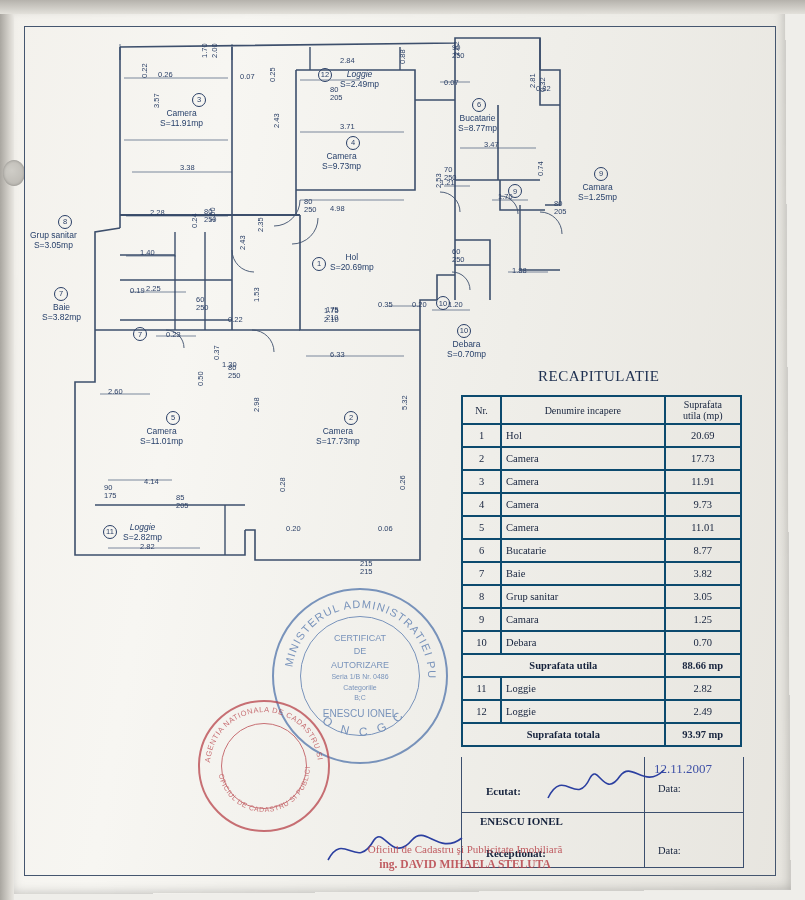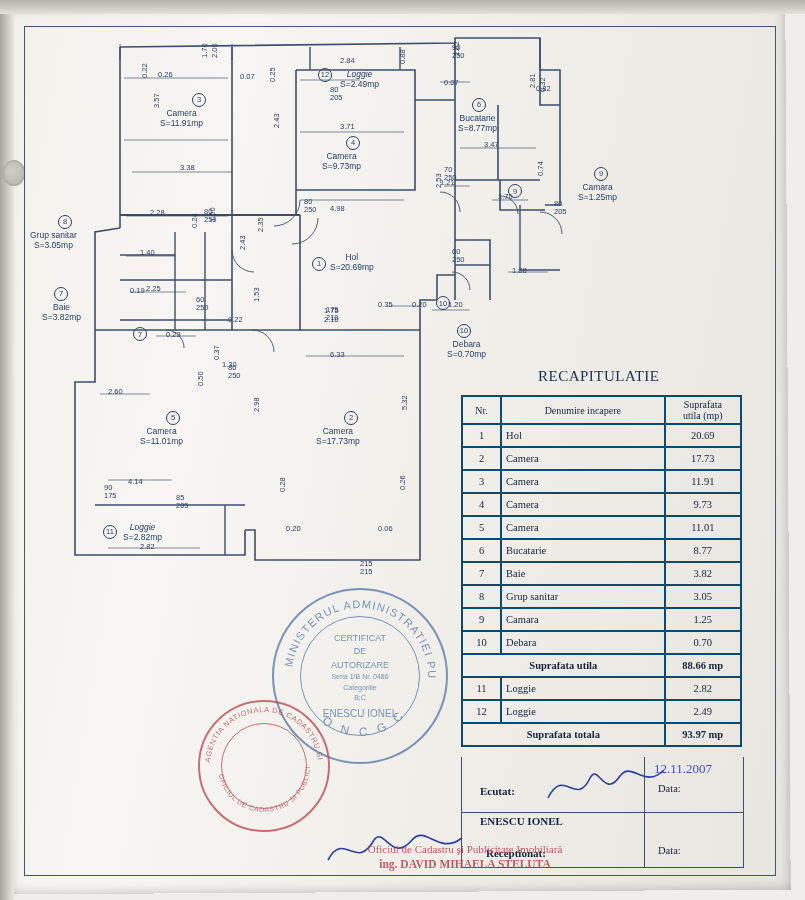--- a/index.html
+++ b/index.html
@@ -289,21 +289,21 @@
     <div class="dim v" style="left:190px;top:228px;"><span>0.24</span></div>
     <div class="dim v" style="left:208px;top:222px;"><span>1.50</span></div>
     <div class="dim" style="left:146px;top:284px;"><span>2.25</span></div>
     <div class="dim" style="left:130px;top:286px;"><span>0.19</span></div>
     <div class="dim" style="left:166px;top:330px;"><span>0.23</span></div>
     <div class="dim" style="left:108px;top:387px;"><span>2.60</span></div>
     <div class="dim v" style="left:196px;top:386px;"><span>0.50</span></div>
     <div class="dim v" style="left:212px;top:360px;"><span>0.37</span></div>
     <div class="dim v" style="left:252px;top:412px;"><span>2.98</span></div>
     <div class="dim" style="left:140px;top:542px;"><span>2.82</span></div>
-    <div class="dim" style="left:128px;top:477px;"><span>4.14</span></div>
+    <div class="dim" style="left:144px;top:477px;"><span>4.14</span></div>
 
     <div class="dim v" style="left:268px;top:82px;"><span>0.25</span></div>
     <div class="dim" style="left:340px;top:122px;"><span>3.71</span></div>
     <div class="dim v" style="left:272px;top:128px;"><span>2.43</span></div>
     <div class="dim" style="left:330px;top:204px;"><span>4.98</span></div>
     <div class="dim v" style="left:256px;top:232px;"><span>2.35</span></div>
     <div class="dim v" style="left:238px;top:250px;"><span>2.43</span></div>
     <div class="dim" style="left:228px;top:315px;"><span>0.22</span></div>
     <div class="dim v" style="left:252px;top:302px;"><span>1.53</span></div>
     <div class="dim" style="left:222px;top:360px;"><span>1.30</span></div>
@@ -425,21 +425,21 @@
         <td class="sup">93.97 mp</td>
       </tr>
     </tbody>
   </table>
 
   <div class="sig-block">
     <div class="sig-left"></div>
     <div class="sig-right"></div>
     <div class="sig-div"></div>
     <div class="sig-div2"></div>
-    <div class="sig-txt" style="left:18px;top:28px;">Ecutat:</div>
+    <div class="sig-txt" style="left:24px;top:28px;">Ecutat:</div>
     <div class="sig-txt" style="left:18px;top:58px;">ENESCU IONEL</div>
     <div class="sig-txt sm" style="left:196px;top:26px;">Data:</div>
     <div class="sig-txt sm" style="left:196px;top:88px;">Data:</div>
     <div class="sig-txt" style="left:24px;top:90px;">Receptionat:</div>
     <div class="handwrite" style="left:192px;top:4px;font-size:13px;">12.11.2007</div>
   </div>
 
   <svg style="position:absolute;left:540px;top:760px;width:140px;height:50px;">
     <path d="M8 38 C24 6, 36 48, 50 18 C58 2, 64 40, 80 16 C92 0, 104 30, 124 10" stroke="#2b3fa0" fill="none" stroke-width="1.6"></path>
   </svg>

